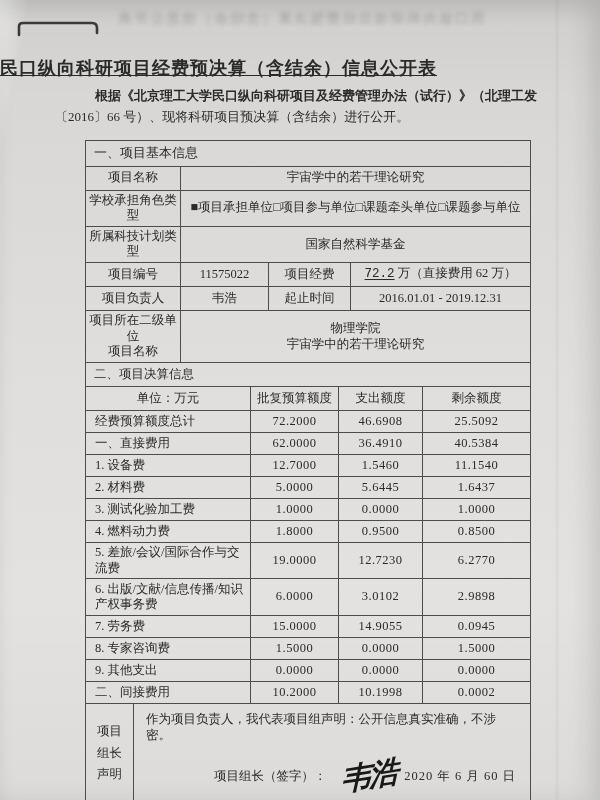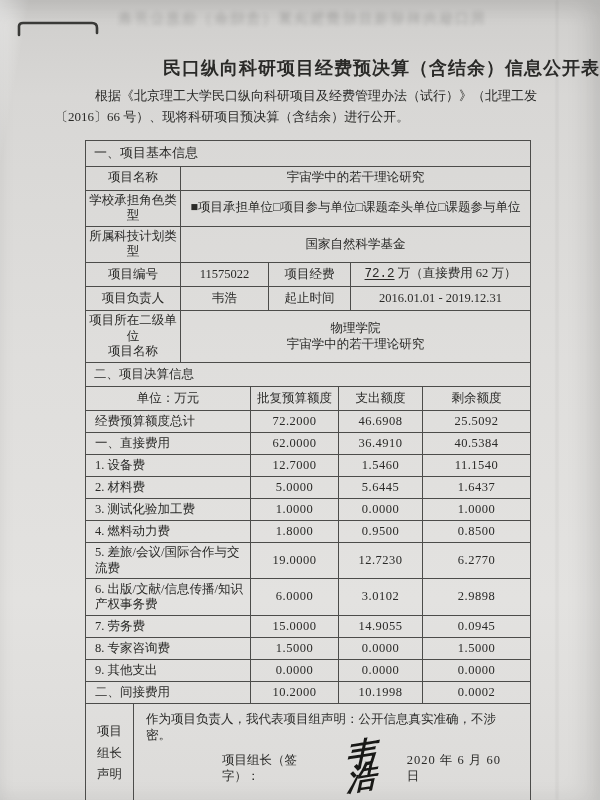--- a/index.html
+++ b/index.html
@@ -19,25 +19,25 @@
   }
   .fold-line{position:absolute;top:0;left:556px;width:2px;height:800px;background:rgba(60,60,58,0.07);filter:blur(1px);}
   .staple{position:absolute;top:20px;left:16px;width:84px;height:18px;}
   .bleedthrough{
     position:absolute;top:10px;left:80px;width:440px;text-align:center;
     transform:scaleX(-1);filter:blur(2.2px);opacity:0.16;
     font-weight:bold;font-size:14px;letter-spacing:2px;color:#1c1c1c;
     white-space:nowrap;overflow:hidden;
   }
   .page-title{
-    margin:56px 0 6px 0;text-align:right;
-    font-size:18px;font-weight:bold;letter-spacing:1px;
+    margin:56px 0 6px 0;text-align:left;
+    font-size:18px;font-weight:bold;letter-spacing:1px;text-decoration:underline;
   }
   .intro{margin:6px 0 12px 55px;width:494px;font-size:13px;line-height:1.6;}
-  .intro .l1{padding-left:40px;}
+  .intro .l1{padding-left:40px;font-weight:bold;}
   table{border-collapse:collapse;table-layout:fixed;margin-left:85px;width:445px;}
   table.t2,table.t3{margin-top:-1px;}
   td{
     border:1px solid #4c4c4a;
     font-size:12.5px;line-height:1.25;
     text-align:center;vertical-align:middle;
     padding:2px 3px;overflow:hidden;
   }
   .sec-header td{
     text-align:left;font-weight:normal;font-size:13px;
@@ -49,21 +49,21 @@
   .t2 td{height:17px;font-size:12.5px;}
   .t2 tr.colhead td{height:19px;}
   .t2 td.lbl{text-align:left;padding-left:9px;}
   .t2 td.lbl-center{text-align:left;}
   .t2 tr.r6 td{height:32px;}
   .t2 td.num{letter-spacing:0.5px;}
   .t3 td{height:88px;}
   .decl-side{line-height:1.7;font-size:12.5px;}
   .decl-body{position:relative;text-align:left;padding:6px 10px 4px 12px;vertical-align:top;}
   .decl-statement{font-size:12.5px;margin-top:2px;}
-  .sign-row{position:absolute;left:16px;right:0;bottom:18px;display:flex;align-items:flex-end;padding:0 14px 0 72px;}
+  .sign-row{position:absolute;left:8px;right:0;bottom:18px;display:flex;align-items:flex-end;padding:0 14px 0 72px;}
   .sign-label{font-size:12.5px;}
   .signature{
     display:inline-block;margin:0 6px 0 14px;
     font-size:30px;font-weight:bold;font-style:italic;letter-spacing:-2px;
     transform:rotate(-9deg) skewX(-8deg);
     color:#191917;line-height:0.8;position:relative;top:4px;
   }
   .sign-date{margin-left:auto;font-size:12.5px;letter-spacing:1px;}
 </style>
 </head>

